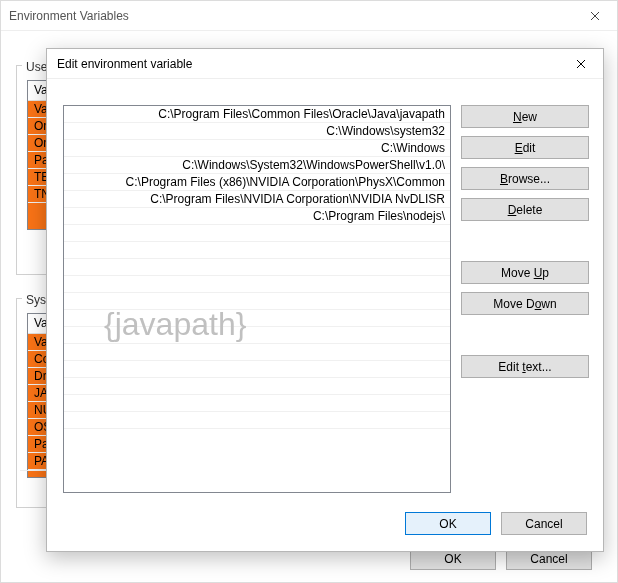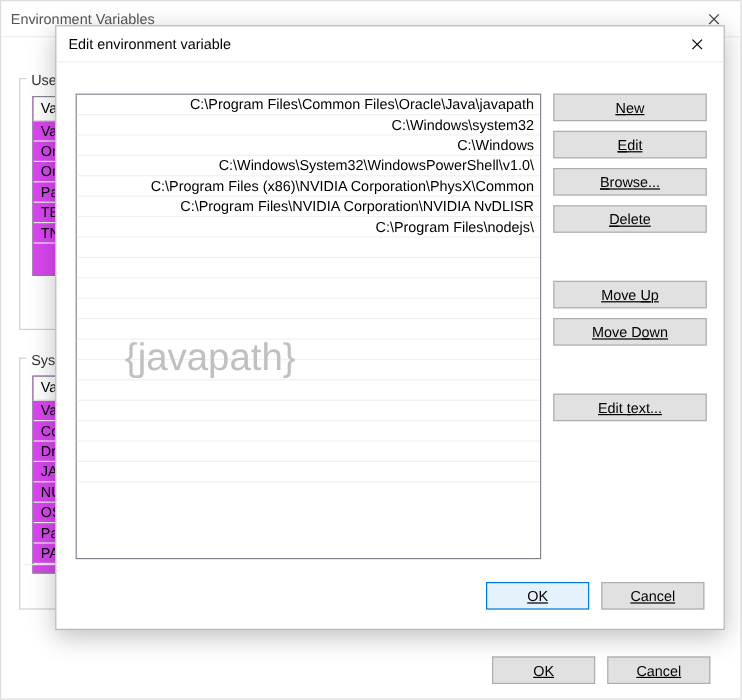--- a/index.html
+++ b/index.html
@@ -40,21 +40,21 @@
   .back-group {
     position: absolute; left: 0; right: 0;
     border: 1px solid #d0d0d0; border-radius: 0;
   }
   .back-group.user { top: 10px; height: 210px; }
   .back-group.sys { top: 243px; height: 210px; }
   .back-table {
     position: absolute; left: 10px; top: 14px;
     width: 558px; height: 140px;
     border: 1px solid #828790;
-    background: #d946ef;
+    background: #f97316;
   }
   .back-col-hdr {
     display: flex; height: 20px;
     border-bottom: 1px solid #e0e0e0; background: #fff;
   }
   .back-col-hdr div {
     padding: 2px 6px; border-right: 1px solid #e0e0e0;
     color: #000;
   }
   .back-col-hdr .c1 { width: 150px; }
@@ -65,28 +65,27 @@
   .back-bottom {
     position:absolute; right: 25px; bottom: 12px;
     display:flex; gap:10px;
   }
   .win-button {
     min-width: 86px; height: 23px;
     border: 1px solid #adadad; background: #e1e1e1;
     display:inline-flex; align-items:center; justify-content:center;
     padding: 0 10px; font-family: inherit; font-size:12px;
     cursor: default;
-    text-decoration: underline;
   }
   .win-button.default { border-color:#0078d7; background:#e5f1fb;}
   .ukey { text-decoration: underline; }
 
   
   .front-window {
-    position:absolute; left:46px; top:21px;
+    position:absolute; left:46px; top:48px;
     width:558px; height:504px;
     background:#fff; border:1px solid #b6b6b6;
     box-shadow: 0 6px 20px rgba(0,0,0,0.25);
   }
   .front-titlebar {
     height: 30px; display:flex; align-items:center;
     padding-left:10px; border-bottom:1px solid #eee;
   }
   .front-title { color:#000; }
   .front-close {

